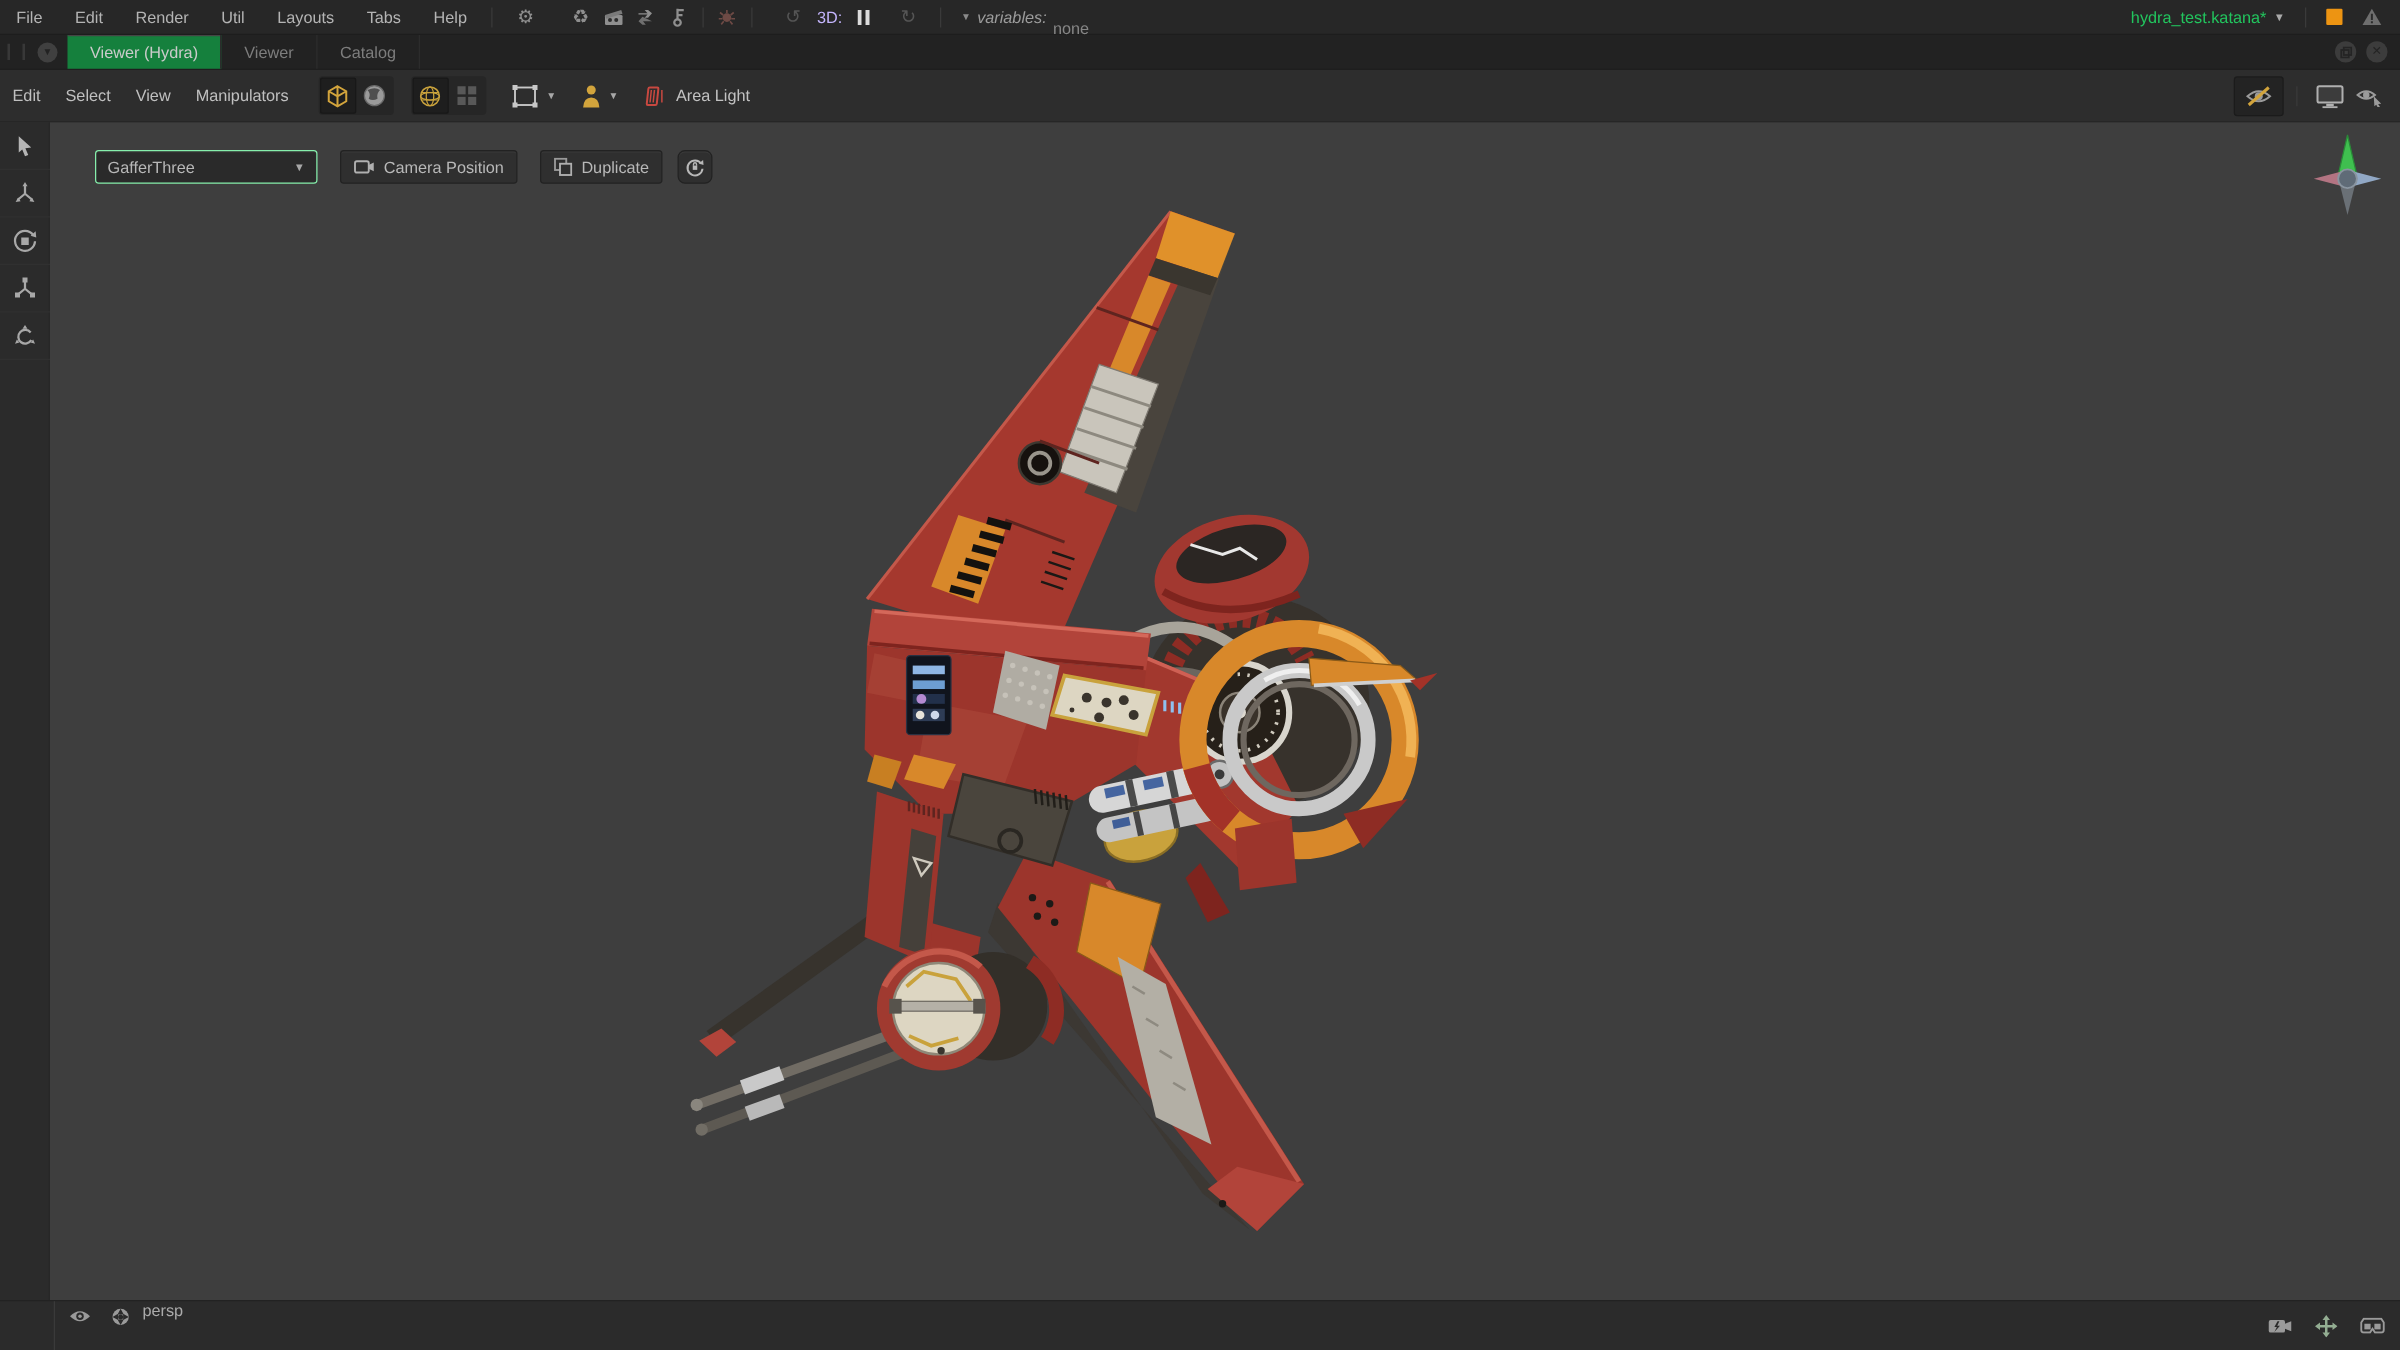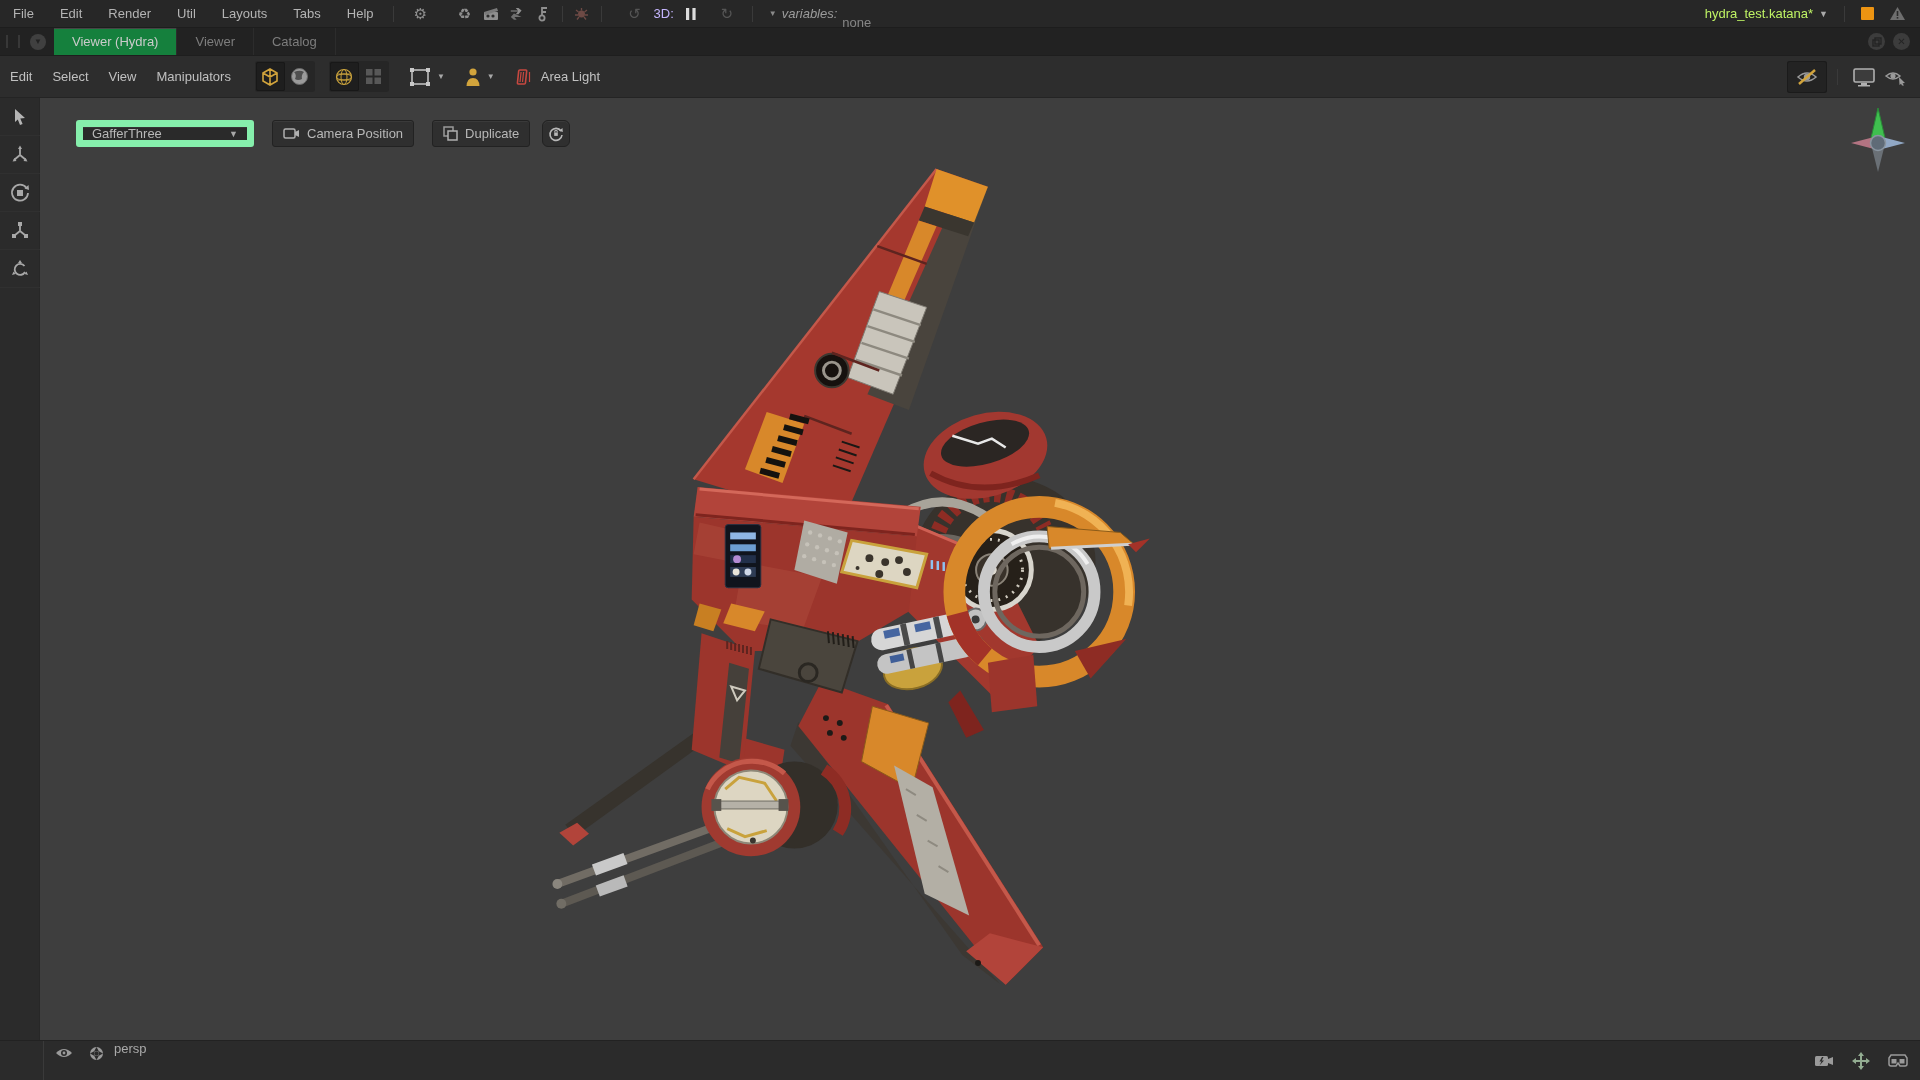--- a/index.html
+++ b/index.html
@@ -18,21 +18,21 @@
   .mb-item { padding:0 13px; height:28px; line-height:28px; color:#b4b4b4; cursor:default; }
   .sep { width:1px; height:16px; background:#3a3a3a; margin:0 6px; flex:0 0 auto; }
   .icon-btn { width:26px; height:24px; display:flex; align-items:center; justify-content:center; color:#8f8f8f; }
   .icon-btn.dim { color:#555; }
   .glyph15 { font-size:15px; line-height:1; }
   .mode-label { color:#c4b5fd; margin:0 4px 0 6px; }
   .vars-caret { font-size:8px; color:#8a8a8a; margin:0 5px 0 10px; }
   .vars-label { font-style:italic; color:#9c9c9c; margin-right:5px; }
   .vars-value { color:#868686;margin-top:17px; }
   .mb-right { margin-left:auto; display:flex; align-items:center; padding-right:10px; }
-  .filename { color:#bef264;padding-left:36px; }
+  .filename { color:#22c55e;padding-left:36px; }
   .filename-caret { font-size:9px; color:#aaaaaa; margin:0 10px 0 6px; }
   .save-square { width:13px; height:13px; background:#ed9412; border-radius:1px; margin:0 10px; }
   
   .tabbar {
     height:28px; background:#222222; display:flex; align-items:stretch; flex:0 0 auto;
     border-bottom:1px solid #1e1e1e;
   }
   .pane-grip { width:14px; margin:7px 2px 7px 6px; border-left:2px solid #383838; border-right:2px solid #383838; }
   .pane-menu-btn { width:16px; height:16px; border-radius:50%; background:#404040; color:#222;
     font-size:8px; display:flex; align-items:center; justify-content:center; align-self:center; margin:0 8px; }
@@ -58,21 +58,21 @@
   .pressed-box { background:#232323; border-radius:3px; box-shadow: inset 0 0 0 1px #1b1b1b;
     width:40px; height:32px; display:flex; align-items:center; justify-content:center; }
   
   .main { flex:1 1 auto; display:flex; min-height:0; }
   .toolstrip { width:40px; background:#2b2b2b; flex:0 0 auto; display:flex; flex-direction:column; border-right:1px solid #272727; }
   .tool { width:40px; height:38px; display:flex; align-items:center; justify-content:center; border-bottom:1px solid #303030; }
   .viewport { flex:1 1 auto; position:relative; background:#3e3e3e; overflow:hidden; }
   
   .float-bar { position:absolute; top:22px; left:36px; display:flex; align-items:center; }
   .dropdown {
-    width:178px; height:27px; background:#2a2a2a; border:7px solid #86efac; border-radius:3px;
+    width:178px; height:27px; background:#2a2a2a; border:1px solid #86efac; border-radius:3px;
     display:flex; align-items:center; padding:0 9px; color:#b8b8b8;
     box-shadow: inset 0 1px 0 #353535;
   }
   .dropdown .dd-arrow { margin-left:auto; font-size:9px; color:#a8a8a8; }
   .vp-btn {
     height:27px; background:#2f2f2f; border:1px solid #222222; border-radius:3px;
     display:flex; align-items:center; padding:0 10px; color:#b8b8b8; margin-left:18px;
     box-shadow: inset 0 1px 0 #3a3a3a;
   }
   .vp-btn .lbl { margin-left:7px; }

